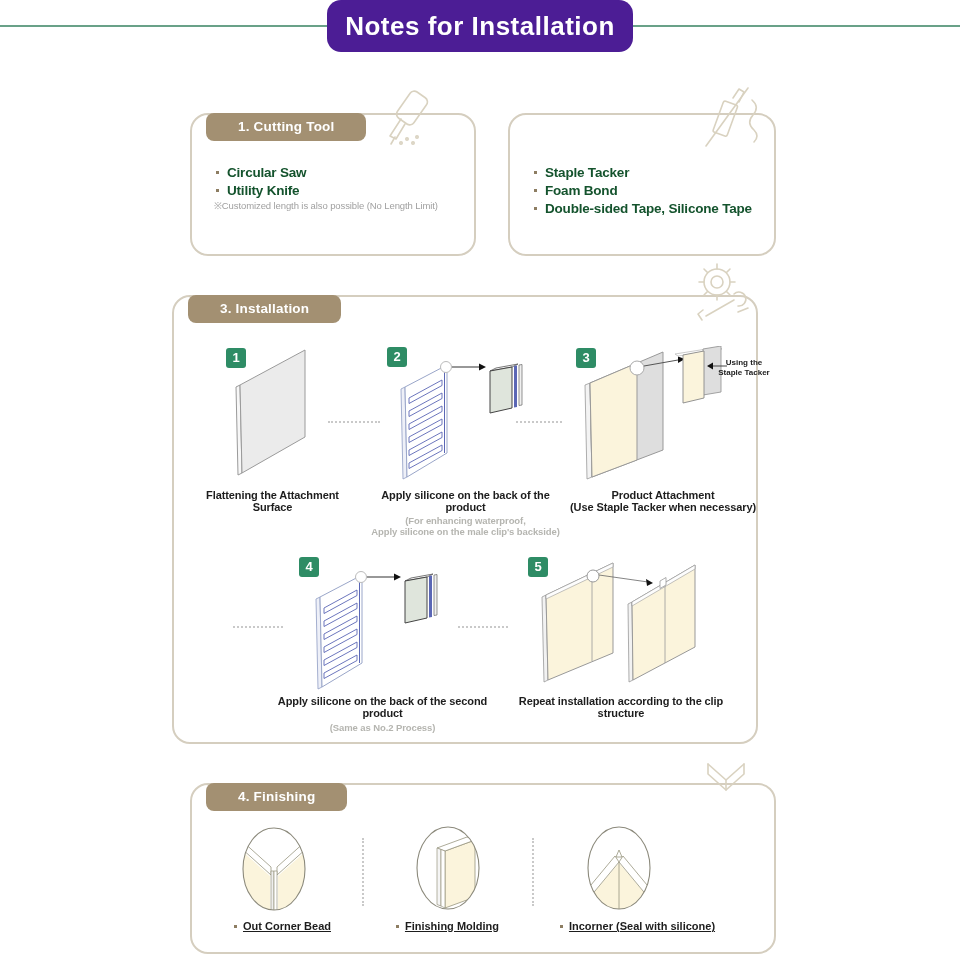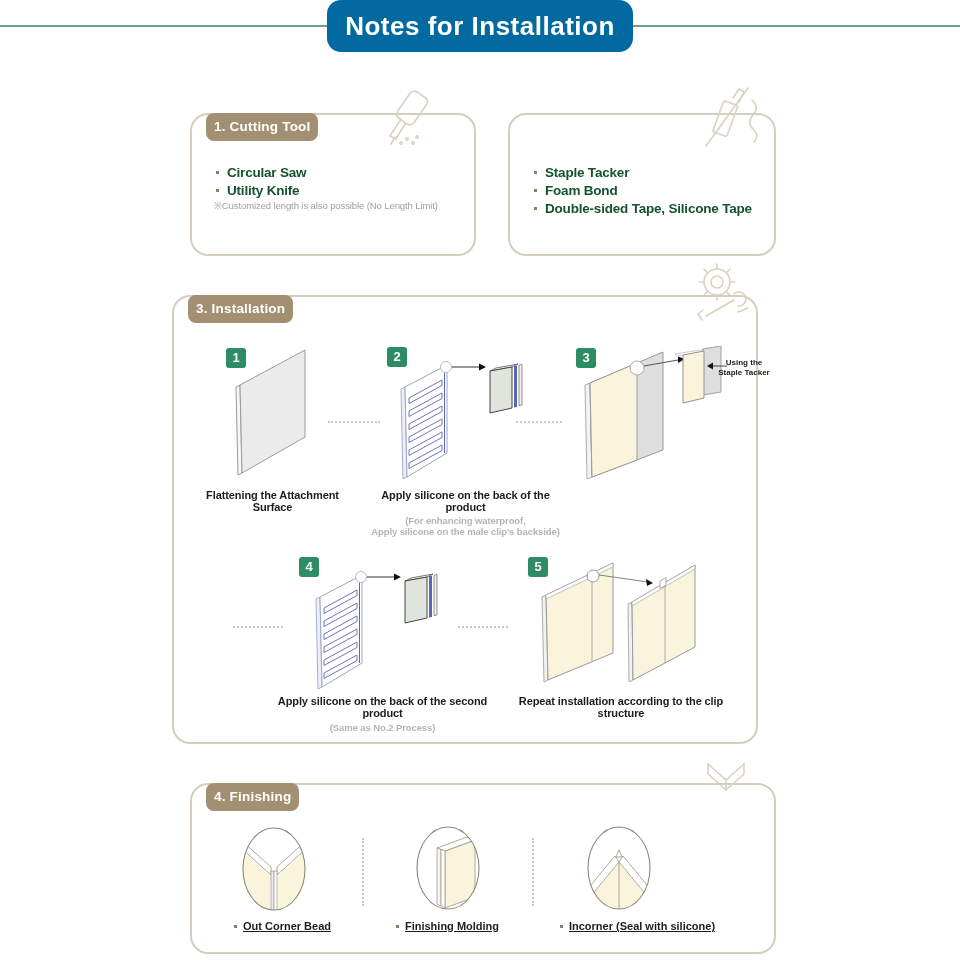--- a/index.html
+++ b/index.html
@@ -3,27 +3,27 @@
 <meta charset="utf-8">
 <style>
   html,body{margin:0;padding:0;background:#fff;}
   .page{position:relative;width:960px;height:960px;background:#fff;overflow:hidden;
         font-family:"Liberation Sans",sans-serif;}
   .abs{position:absolute;}
 
   
   .title-line{position:absolute;top:25px;left:0;width:960px;height:2px;background:#69a188;}
   .title-pill{position:absolute;top:0;left:50%;transform:translateX(-50%);
-      width:306px;height:52px;background:#0369a1;border-radius:14px;color:#fff;
+      width:306px;height:52px;background:#4c1d95;border-radius:14px;color:#fff;
       font-weight:bold;font-size:26px;text-align:center;line-height:52px;letter-spacing:.5px;}
 
   
   .card{position:absolute;border:2px solid #d5cebf;border-radius:18px;background:#fff;}
   .sec-label{position:absolute;left:14px;top:-2px;background:#A39072;color:#fff;
-      font-weight:bold;font-size:13.5px;line-height:28px;height:28px;padding:0 8px;
+      font-weight:bold;font-size:13.5px;line-height:28px;height:28px;padding:0 32px;
       border-radius:8px;letter-spacing:.2px;white-space:nowrap;}
 
   .tool-list{position:absolute;left:24px;top:48px;}
   .tool-item{display:flex;align-items:center;gap:8px;height:18px;}
   .bullet{width:3px;height:3px;background:#8d7d62;flex:0 0 auto;}
   .tool-label{font-weight:bold;font-size:13.5px;color:#14532d;letter-spacing:-.2px;white-space:nowrap;}
   .note{margin-left:-2px;font-size:9.5px;color:#a0a0a0;letter-spacing:-.1px;white-space:nowrap;}
 
   .badge{position:absolute;width:20px;height:20px;background:#2E8C65;color:#fff;
       font-weight:bold;font-size:13px;text-align:center;line-height:20px;border-radius:3px;}
@@ -165,20 +165,24 @@
     <div>Using the</div>
     <div>Staple Tacker</div>
   </div>
 
   <div class="cap" style="left:185px;top:489px;width:175px;">Flattening the Attachment Surface</div>
   <div class="cap" style="left:368px;top:489px;width:195px;">
     <div>Apply silicone on the back of the product</div>
     <div class="sub" style="margin-top:2px;">(For enhancing waterproof,</div>
     <div class="sub">Apply silicone on the male clip's backside)</div>
   </div>
+  <div class="cap" style="left:558px;top:489px;width:210px;">
+    <div>Product Attachment</div>
+    <div>(Use Staple Tacker when necessary)</div>
+  </div>
 
   <div class="dots-h" style="left:233px;top:626px;width:50px;"></div>
 
   <svg class="abs" style="left:313px;top:562px;" width="125" height="132" viewBox="0 0 125 132">
     <polygon points="3,37 7,35 9,125 5,127" fill="#eef0f8" stroke="#9aa6c9" stroke-width=".9"></polygon>
     <polygon points="7,35 49,13 49,101 9,125" fill="#ffffff" stroke="#9aa6c9" stroke-width="1"></polygon>
     <line x1="46.5" y1="15.5" x2="46.5" y2="101" stroke="#5b67b5" stroke-width="1"></line>
     <polygon points="11,46 44,28 44,33.5 11,51.5" fill="#fff" stroke="#5b67b5" stroke-width=".9"></polygon>
     <polygon points="11,59 44,41 44,46.5 11,64.5" fill="#fff" stroke="#5b67b5" stroke-width=".9"></polygon>
     <polygon points="11,72 44,54 44,59.5 11,77.5" fill="#fff" stroke="#5b67b5" stroke-width=".9"></polygon>

